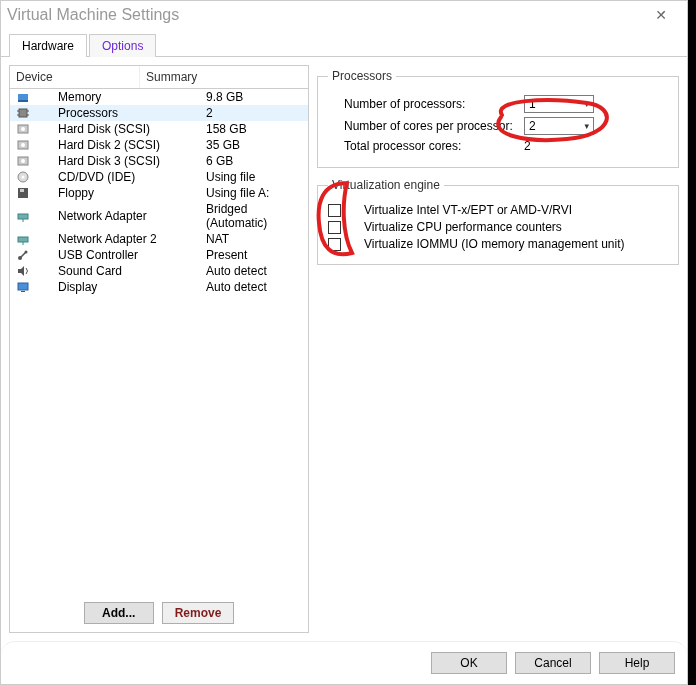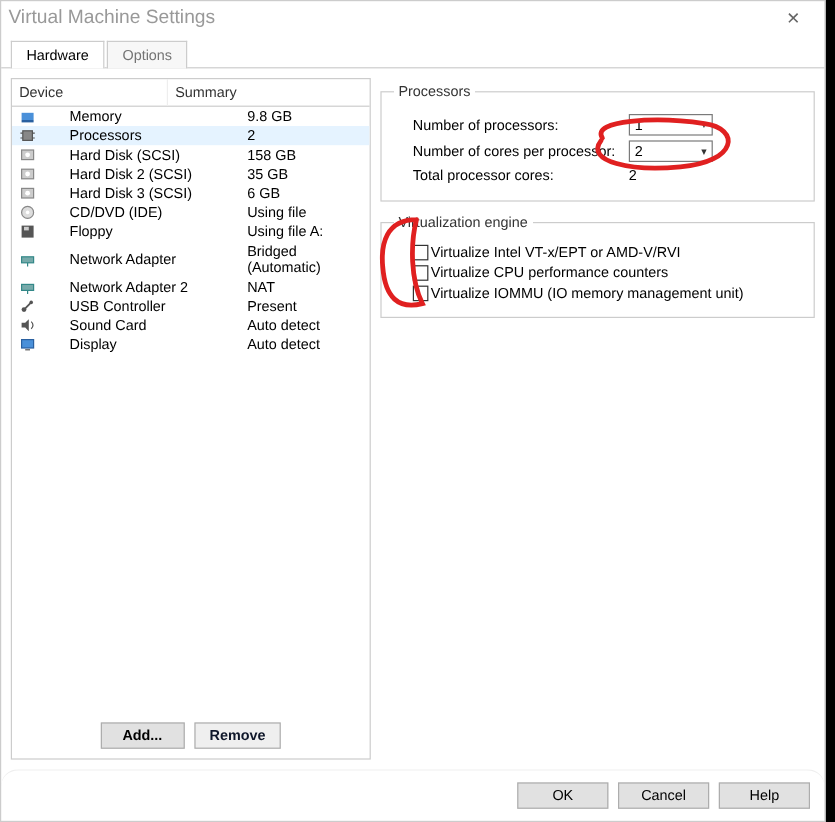--- a/index.html
+++ b/index.html
@@ -3,46 +3,46 @@
 <meta charset="utf-8">
 <style>
   * { box-sizing: border-box; font-family: "Segoe UI", Tahoma, sans-serif; font-size: 12px; }
   body { margin: 0; padding: 0; background: #000; width: 696px; height: 685px; overflow: hidden; }
   .window { background: #fff; width: 688px; height: 685px; border: 1px solid #ccc; display: flex; flex-direction: column; }
   .titlebar { display: flex; align-items: center; height: 28px; padding: 0 6px; color: #999; }
   .titlebar .title { flex: 1; font-size: 16px; }
   .close { width: 40px; text-align: center; color: #666; font-size: 14px; }
   .tabs { display: flex; padding: 4px 8px 0 8px; border-bottom: 1px solid #ccc; position: relative; }
   .tab { padding: 4px 12px; border: 1px solid #ccc; border-bottom: none; margin-right: 2px; background: #fff; position: relative; top: 1px; }
-  .tab.inactive { background: #f7f7f7; color: #737373; text-align: center; }
+  .tab.inactive { background: #f7f7f7; color: #6d28d9; text-align: center; }
   .tab.active { background: #fff; z-index: 2; }
   .content { display: flex; flex: 1; padding: 8px; gap: 8px; overflow: hidden; }
   .left { width: 300px; border: 1px solid #ccc; display: flex; flex-direction: column; background: #fff; }
   .dev-header { display: flex; border-bottom: 1px solid #ccc; font-weight: 400; color: #333; }
   .dev-header div { padding: 4px 6px; }
   .dev-header .col-device { width: 130px; border-right: 1px solid #eee; }
   .dev-header .col-summary { flex: 1; }
   .dev-list { flex: 1; overflow: auto; }
   .dev-row { display: flex; align-items: center; padding: 1px 4px; }
   .dev-row .dicon { width: 18px; display: flex; justify-content: center; align-items: center; }
   .dev-row .dlabel { width: 110px; padding-left: 2px; margin-left: 24px; }
   .dev-row .dsummary { flex: 1; padding-left: 4px; margin-left: 36px; }
   .dev-row.sel { background: #e5f3ff; }
   .left-btns { display: flex; justify-content: center; gap: 8px; padding: 8px; font-weight: bold; }
   .btn { min-width: 70px; padding: 3px 12px; border: 1px solid #adadad; background: #e1e1e1; text-align: center; }
-  .btn.disabled { color: #0f172a; background: #efefef; }
+  .btn.disabled { color: #7f1d1d; background: #efefef; }
   .right { flex: 1; display: flex; flex-direction: column; gap: 10px; padding-top: 4px; position: relative; }
   fieldset { border: 1px solid #ccc; padding: 8px 10px 10px 10px; margin: 0; }
   legend { padding: 0 4px; color: #333; }
   .frow { display: flex; align-items: center; margin: 4px 16px; }
   .frow .flabel { width: 180px; }
   .frow .fval { width: 80px; }
   .select { border: 1px solid #7a7a7a; display: flex; align-items: center; justify-content: space-between; padding: 1px 4px; width: 70px; background: #fff; }
   .chev { font-size: 9px; color: #333; }
-  .chk { display: flex; align-items: center; gap: 2px; margin: 3px 16px; }
+  .chk { display: flex; align-items: center; gap: 23px; margin: 3px 0; }
   .chkbox { width: 13px; height: 13px; border: 1px solid #333; background: #fff; flex-shrink: 0; }
   .footer { display: flex; justify-content: flex-end; gap: 8px; padding: 10px 12px; border-top: 1px solid #eee; border-radius: 14px; }
   .footer .btn { min-width: 76px; }
   svg.icon { width: 14px; height: 14px; }
   .anno { position: absolute; pointer-events: none; }
   .red { stroke: #e02020; fill: none; stroke-width: 4; stroke-linecap: round; }
 </style>
 </head>
 <body>
 

